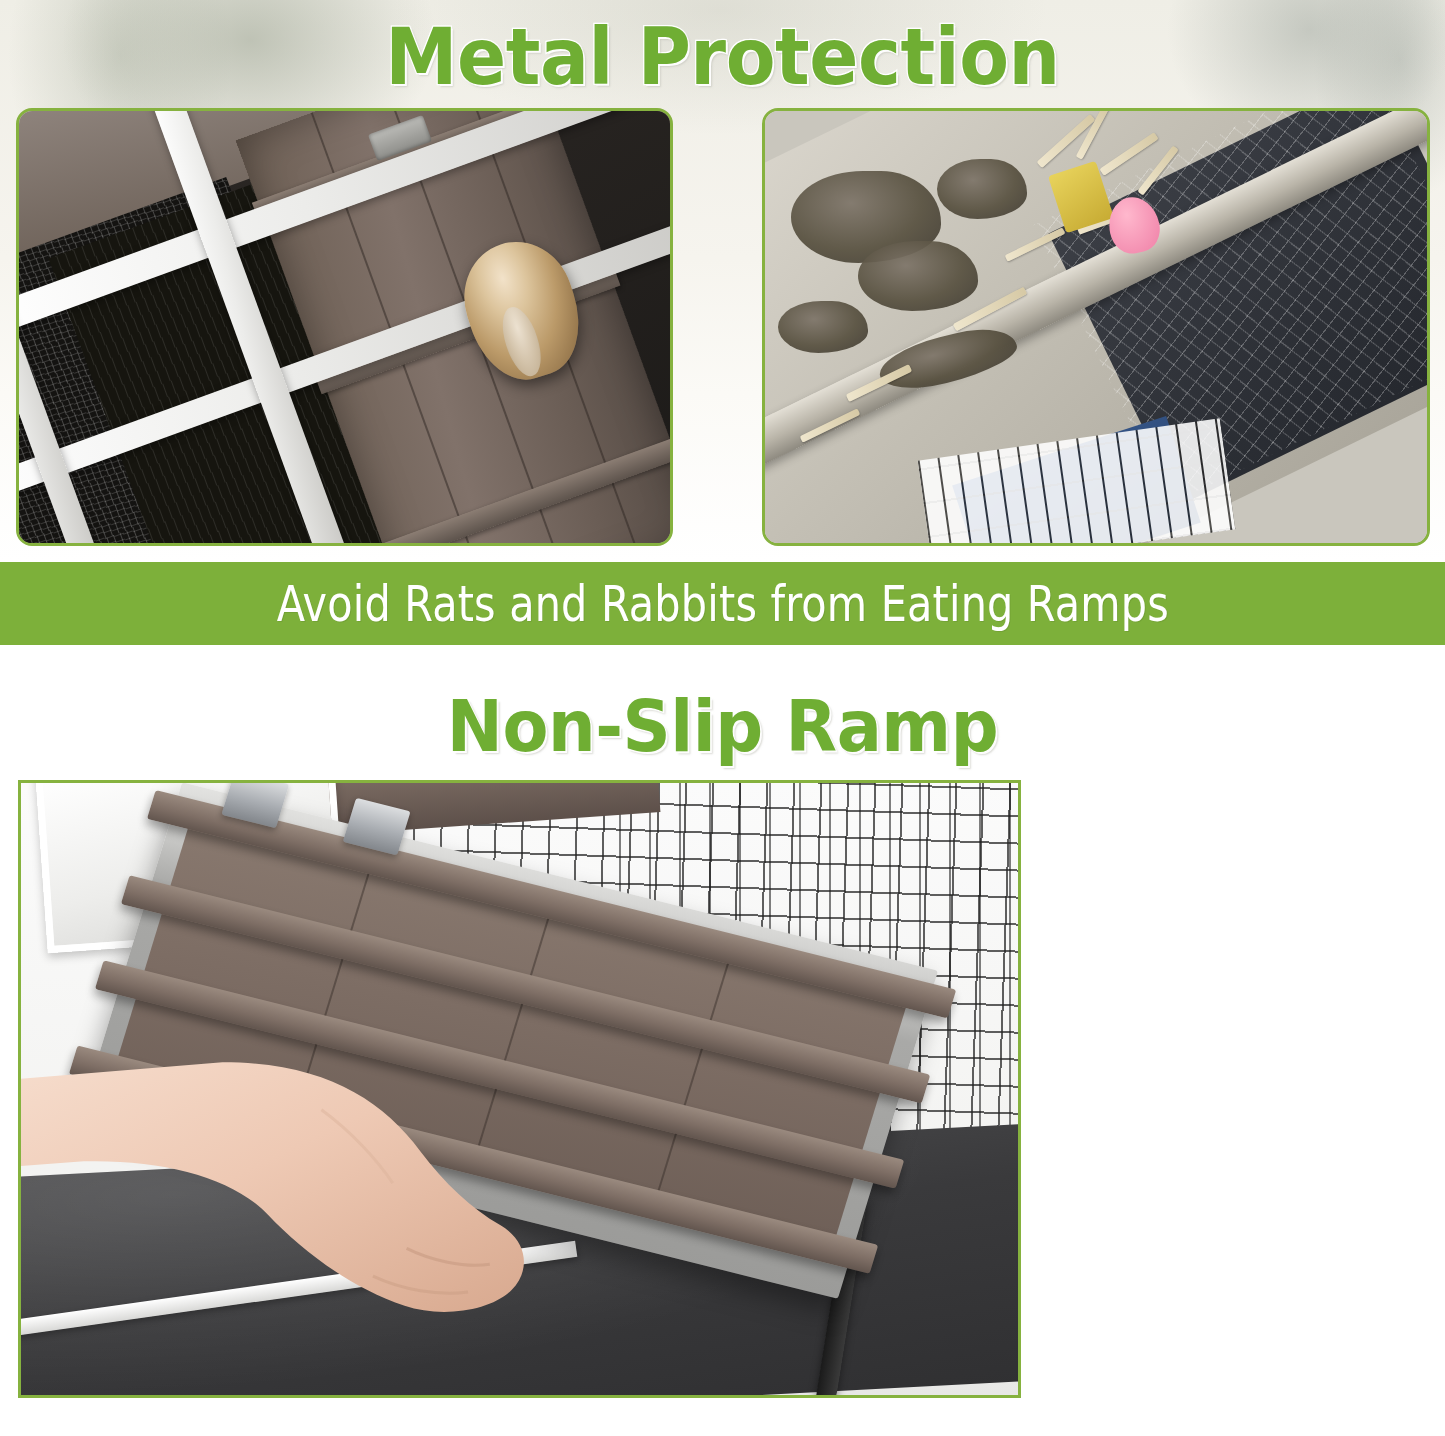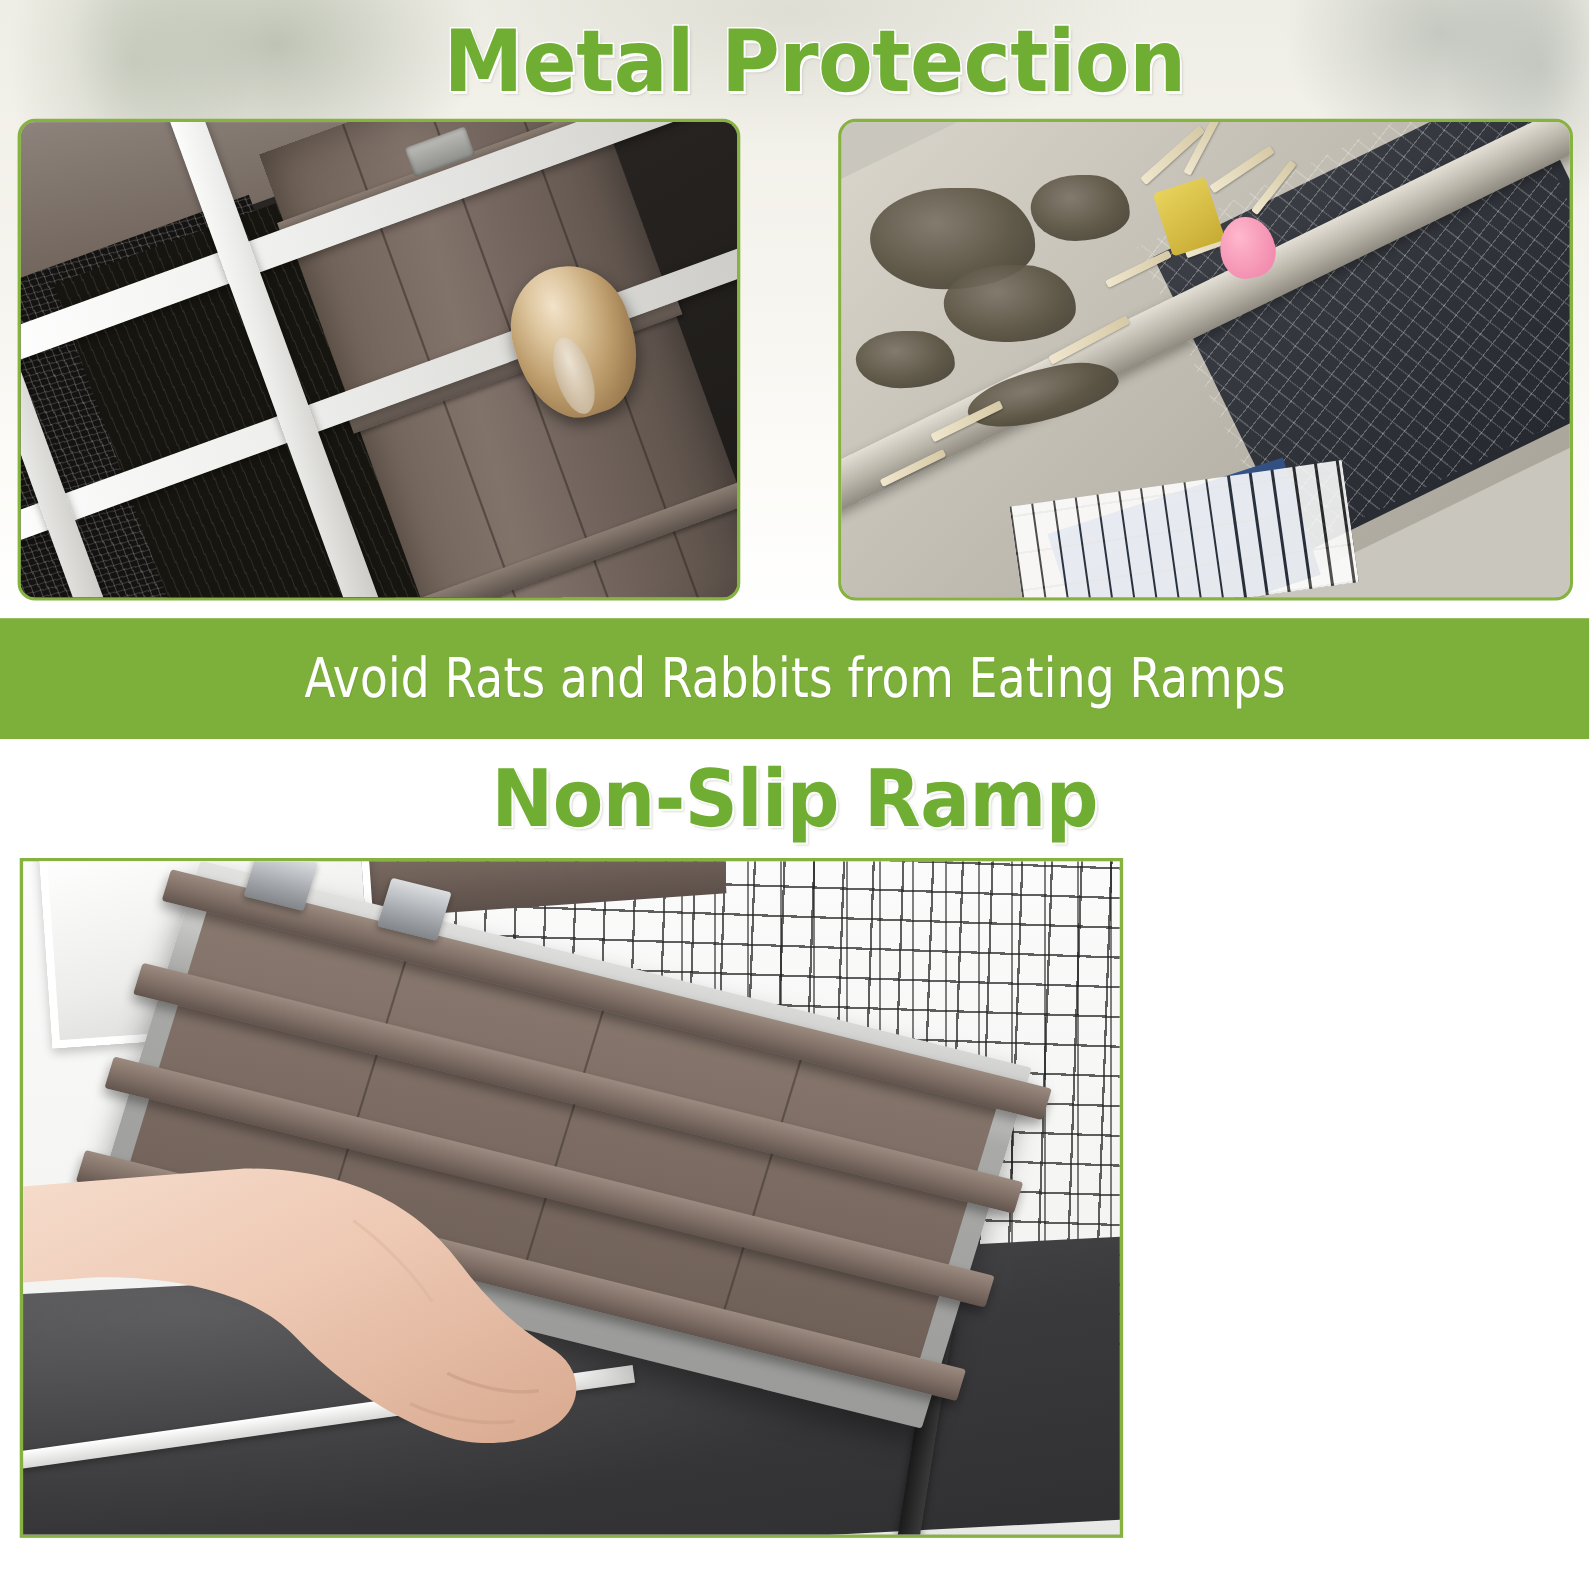--- a/index.html
+++ b/index.html
@@ -26,21 +26,20 @@
     left: 0; top: 0;
     width: 1445px;
     height: 562px;
     background:
       radial-gradient(ellipse 260px 190px at 250px 40px, rgba(150,158,140,0.55) 0%, rgba(150,158,140,0) 72%),
       radial-gradient(ellipse 160px 230px at 120px 55px, rgba(160,168,150,0.40) 0%, rgba(160,168,150,0) 70%),
       radial-gradient(ellipse 190px 170px at 1310px 30px, rgba(150,158,150,0.48) 0%, rgba(150,158,150,0) 75%),
       radial-gradient(ellipse 120px 200px at 1400px 60px, rgba(155,163,155,0.42) 0%, rgba(155,163,155,0) 72%),
       radial-gradient(ellipse 420px 160px at 720px 10px, rgba(178,180,166,0.28) 0%, rgba(178,180,166,0) 78%),
       linear-gradient(180deg, #efeee6 0%, #f6f4ee 46%, #fbfaf6 70%, #ffffff 100%);
-    padding-left: 18px;
   }
 
   .heading {
     position: absolute;
     width: 100%;
     text-align: center;
     font-family: "DejaVu Sans", sans-serif;
     font-weight: bold;
     color: #6fae33;
     letter-spacing: -0.5px;
@@ -209,21 +208,21 @@
     position:absolute; left:52%; top:20%; width:50px; height:56px;
     background: radial-gradient(ellipse at 40% 30%, #ffb8cd, #ef7fa6);
     transform: rotate(-12deg);
     border-radius: 50% 50% 42% 42% / 56% 56% 44% 44%;
   }
 
   
   .banner {
     position: absolute;
     left: 0; top: 562px;
-    width: 1445px; height: 110px;
+    width: 1445px; height: 83px;
     background: #7db03a;
     display: flex; align-items: center; justify-content: center;
   }
   .banner-text {
     font-family: "DejaVu Sans Condensed", "DejaVu Sans", sans-serif;
     font-size: 50px;
     color: #ffffff;
     font-weight: 400;
     letter-spacing: 0.2px;
     transform: scaleX(0.92);

